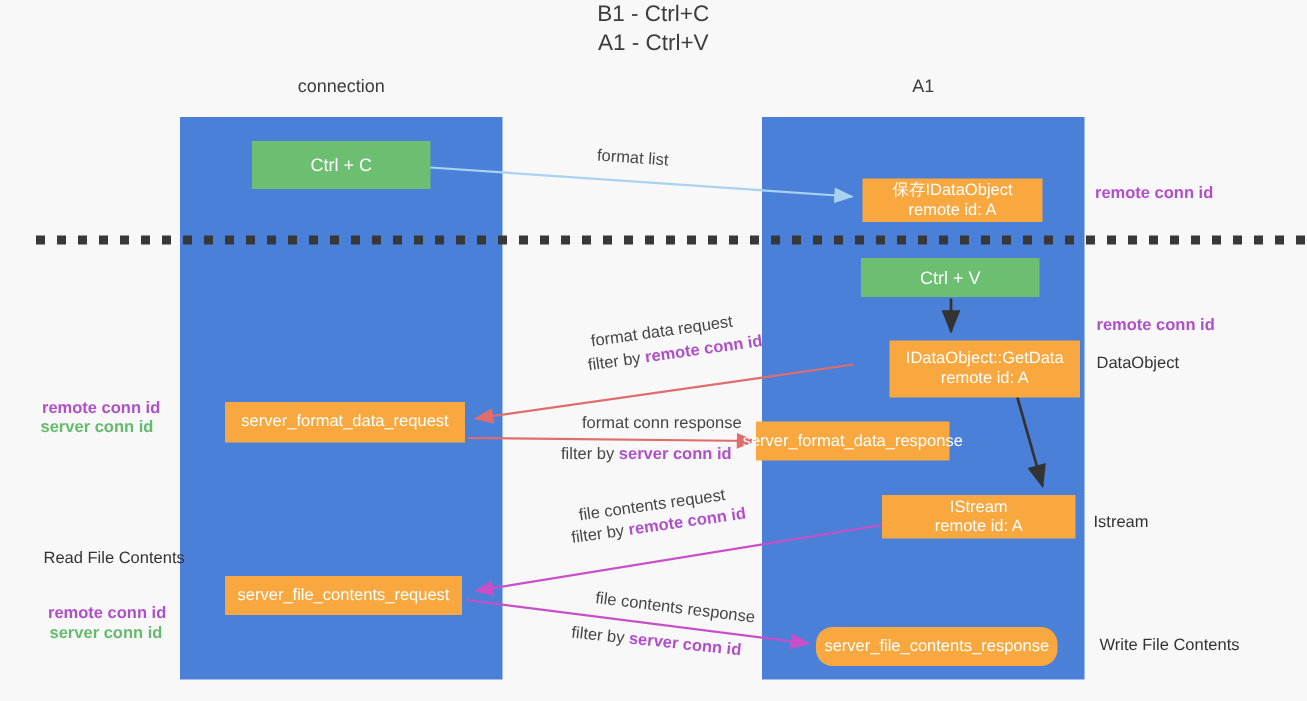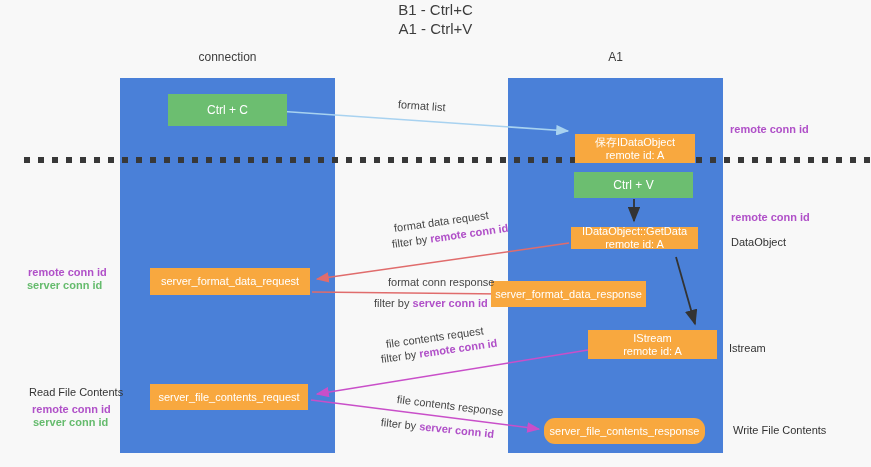--- a/index.html
+++ b/index.html
@@ -70,39 +70,39 @@
   <line x1="312" y1="292" x2="503" y2="294" style="stroke:var(--arrow-red,#e06c6c)" stroke-width="1.5" marker-end="url(#m-red)"></line>
   <line x1="676" y1="257" x2="695" y2="324" style="stroke:var(--arrow-black,#333)" stroke-width="1.8" marker-end="url(#m-black)"></line>
   <line x1="588" y1="350" x2="317" y2="394" style="stroke:var(--arrow-magenta,#c94fc9)" stroke-width="1.5" marker-end="url(#m-magenta)"></line>
   <line x1="311" y1="400" x2="539" y2="429" style="stroke:var(--arrow-magenta,#c94fc9)" stroke-width="1.5" marker-end="url(#m-magenta)"></line>
 </svg>
 
 <div class="abs box box-green" style="left:157px;top:94px;width:119px;height:32px;margin-left:11px;">
   <span>Ctrl + C</span>
 </div>
 
-<div class="abs box box-orange" style="left:575px;top:119px;width:120px;height:29px;margin-top:15px;">
+<div class="abs box box-orange" style="left:575px;top:119px;width:120px;height:29px;">
   <div>保存IDataObject</div>
   <div>remote id: A</div>
 </div>
 
 <div class="abs box box-green" style="left:574px;top:172px;width:119px;height:26px;align-items:center;">
   <span>Ctrl + V</span>
 </div>
 
-<div class="abs box box-orange" style="left:571px;top:227px;width:127px;height:22px;text-align:center;">
+<div class="abs box box-orange" style="left:593px;top:227px;width:127px;height:38px;text-align:center;">
   <div>IDataObject::GetData</div>
   <div>remote id: A</div>
 </div>
 
 <div class="abs box box-orange" style="left:150px;top:268px;width:160px;height:27px;">
   <span>server_format_data_request</span>
 </div>
 
-<div class="abs box box-orange" style="left:491px;top:281px;width:155px;height:26px;">
+<div class="abs box box-orange" style="left:504px;top:281px;width:129px;height:26px;">
   <span>server_format_data_response</span>
 </div>
 
 <div class="abs box box-orange" style="left:588px;top:330px;width:129px;height:29px;">
   <div>IStream</div>
   <div>remote id: A</div>
 </div>
 
 <div class="abs box box-orange" style="left:150px;top:384px;width:158px;height:26px;">
   <span>server_file_contents_request</span>
@@ -130,21 +130,21 @@
 </div>
 
 <div class="abs lbl rot-p7" style="left:397px;top:393px;">file contents response</div>
 <div class="abs lbl rot-p6" style="left:381px;top:416px;">
   <span>filter by </span><span class="purple">server conn id</span>
 </div>
 
 <div class="abs annot purple" style="left:28px;top:266px;">remote conn id</div>
 <div class="abs annot greentxt" style="left:27px;top:279px;">server conn id</div>
 
-<div class="abs annot" style="left:29px;top:386px;color:#333;">Read File Contents</div>
+<div class="abs annot" style="left:29px;top:366px;color:#333;">Read File Contents</div>
 <div class="abs annot purple" style="left:32px;top:403px;">remote conn id</div>
 <div class="abs annot greentxt" style="left:33px;top:416px;">server conn id</div>
 
 <div class="abs annot purple" style="left:730px;top:123px;">remote conn id</div>
 <div class="abs annot purple" style="left:731px;top:211px;">remote conn id</div>
 <div class="abs annot" style="left:731px;top:236px;color:#333;">DataObject</div>
 <div class="abs annot" style="left:729px;top:342px;color:#333;">Istream</div>
 <div class="abs annot" style="left:733px;top:424px;color:#333;">Write File Contents</div>
 
 </body></html>

